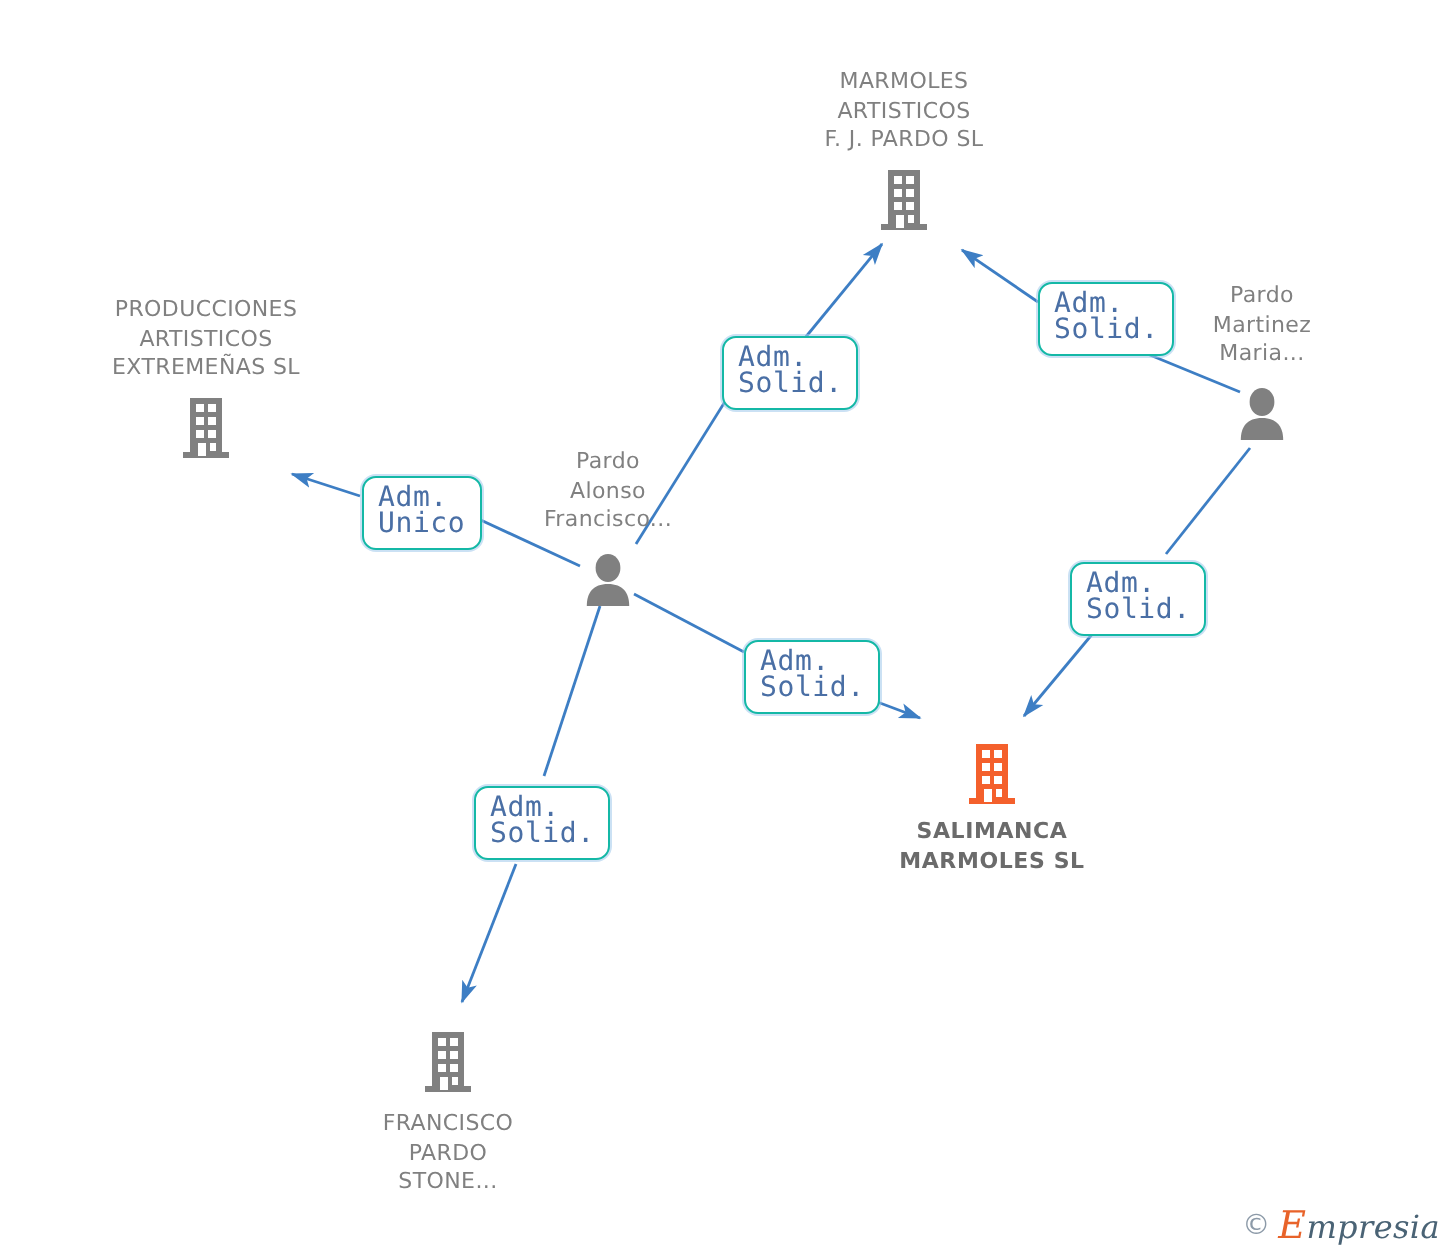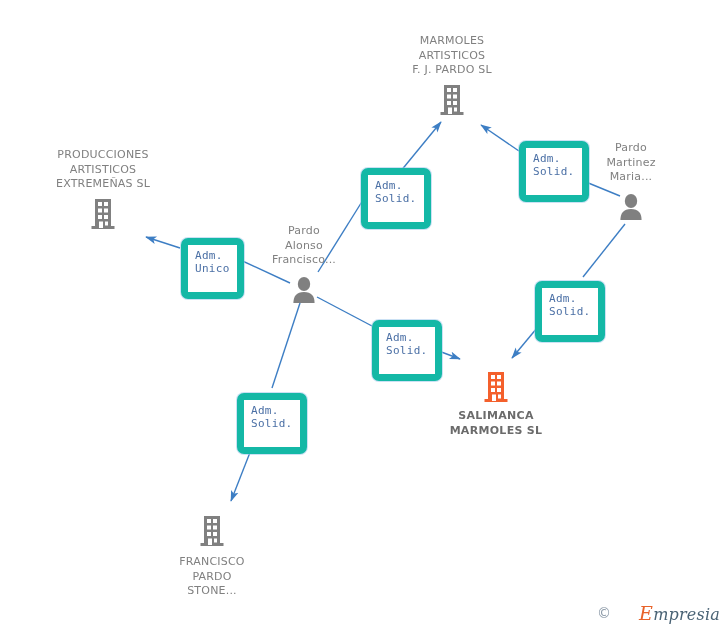--- a/index.html
+++ b/index.html
@@ -50,26 +50,26 @@
     height: 34px;
     position: relative;
   }
   .node-icon svg { display: block; margin: 0 auto; }
 
   
   .edge-label {
     position: absolute;
     z-index: 5;
     background: #ffffff;
-    border: 7px solid #14b8a6;
+    border: 1px solid #14b8a6;
     border-radius: 7px;
     box-shadow: 0 0 0 1px rgba(160,200,235,0.55);
-    padding: 4px 7px 17px 7px;
+    padding: 4px 7px 5px 7px;
     font-family: "DejaVu Sans Mono", "Liberation Mono", monospace;
-    font-size: 11px;
+    font-size: 14px;
     line-height: 13px;
     color: #4a6fa5;
     white-space: pre-line;
     text-align: left;
     letter-spacing: 0.3px;
   }
 
   
   #watermark {
     position: absolute;
@@ -83,21 +83,20 @@
   #watermark .copy {
     font-size: 14px;
     color: #8c9aa8;
   }
   #watermark .brand {
     font-family: "DejaVu Serif", "Liberation Serif", serif;
     font-style: italic;
     font-size: 16px;
     color: #4a6375;
     letter-spacing: 0.2px;
-    margin-left: 24px;
   }
   #watermark .brand .cap {
     color: #e8632a;
     font-size: 19px;
   }
 </style>
 </head>
 <body>
 
 <div id="canvas">
@@ -216,21 +215,21 @@
         <rect x="8" y="16" width="4" height="4" fill="#ffffff"></rect>
         <rect x="14" y="16" width="4" height="4" fill="#ffffff"></rect>
         <rect x="9" y="22.5" width="4" height="6.5" fill="#ffffff"></rect>
         <rect x="15" y="22.5" width="3" height="4" fill="#ffffff"></rect>
       </svg>
     </div>
     <div class="node-label focus" style="margin-top:3px;">SALIMANCA
 MARMOLES SL</div>
   </div>
 
-  <div class="node" style="left:212px; top:516px;">
+  <div class="node" style="left:224px; top:516px;">
     <div class="node-icon">
       <svg width="26" height="32" viewBox="0 0 26 32" aria-hidden="true">
         <rect x="5" y="0" width="16" height="29" fill="#808080"></rect>
         <rect x="1.5" y="27" width="23" height="3" fill="#808080"></rect>
         <rect x="8" y="3" width="4" height="4" fill="#ffffff"></rect>
         <rect x="14" y="3" width="4" height="4" fill="#ffffff"></rect>
         <rect x="8" y="9.5" width="4" height="4" fill="#ffffff"></rect>
         <rect x="14" y="9.5" width="4" height="4" fill="#ffffff"></rect>
         <rect x="8" y="16" width="4" height="4" fill="#ffffff"></rect>
         <rect x="14" y="16" width="4" height="4" fill="#ffffff"></rect>

